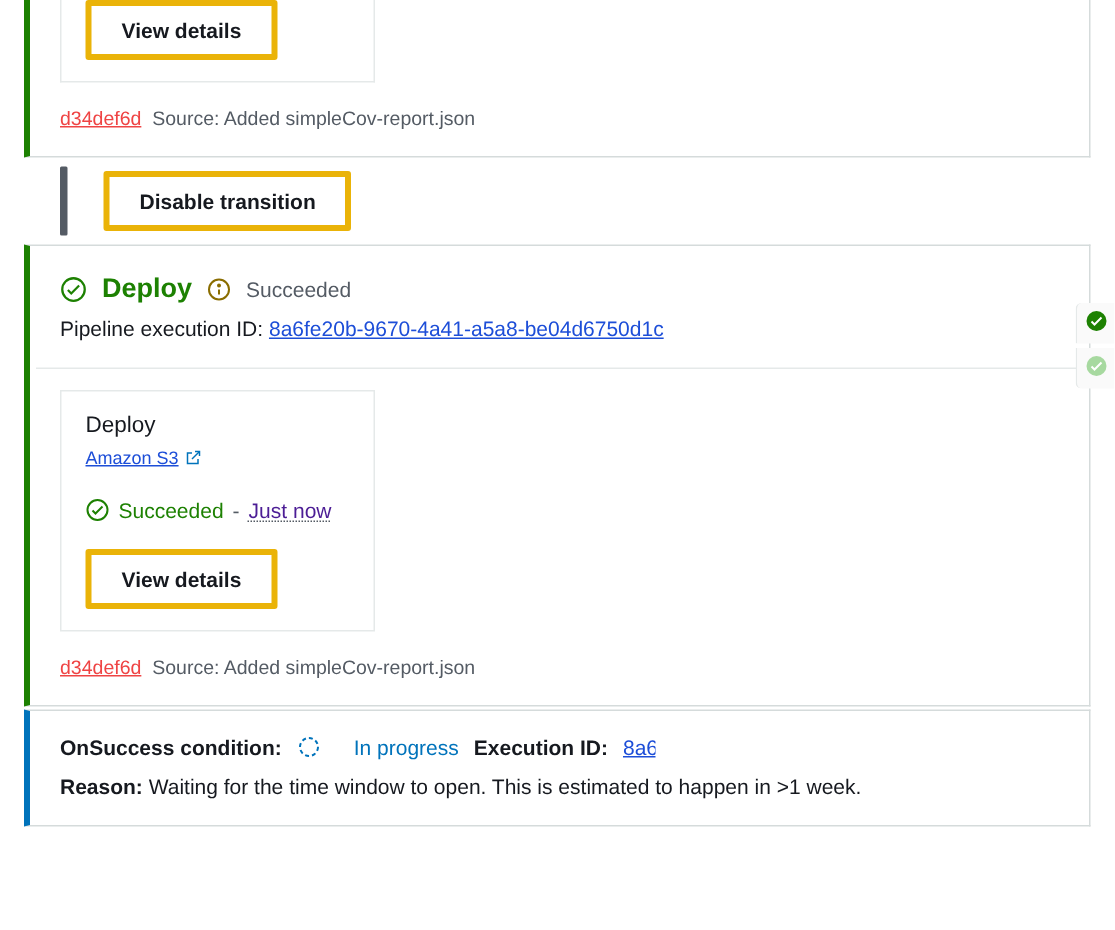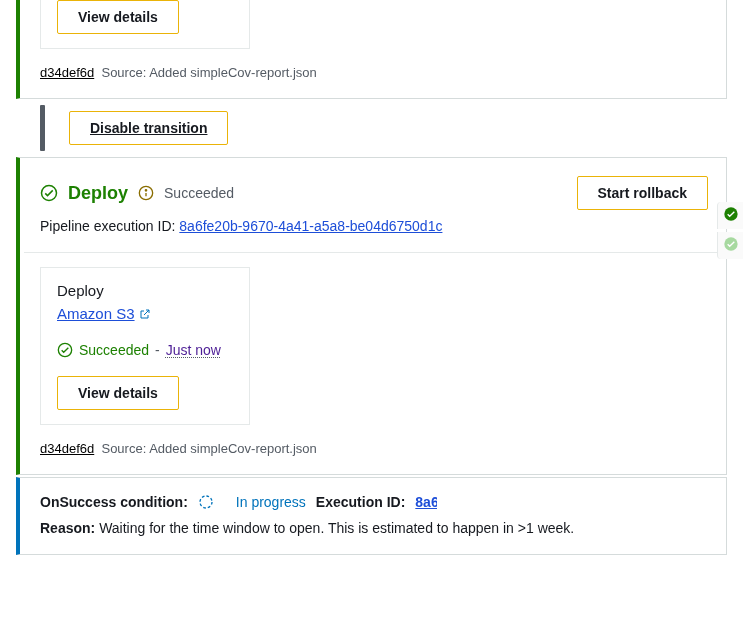--- a/index.html
+++ b/index.html
@@ -24,44 +24,43 @@
   .stage.partial-top { border-top: none; }
   .stage-content { padding: 0 20px 18px 20px; }
   .action-card {
     border: 1px solid #e5e9e9;
     padding: 14px 16px;
     margin-top: 14px;
     width: 210px;
   }
   .btn {
     background: #fff;
-    border: 1px solid #eab308;
+    border: 4px solid #eab308;
     color: #16191f;
     padding: 6px 20px;
     font-size: 14px;
     font-weight: 700;
     cursor: pointer;
     display: inline-flex;
     align-items: center;
     line-height: 20px;
     border-radius: 2px;
   }
   .btn.small { padding: 4px 18px; }
   .commit-row {
     padding: 16px 0 0 0;
     color: #545b64;
     font-size: 13px;
   }
-  .commit-row a { color: #000000; }
+  .commit-row a { color: #ef4444; }
   .transition {
     display: flex;
     align-items: center;
     margin: 6px 0 6px 40px;
     gap: 24px;
-    text-decoration: underline;
   }
   .trans-bar {
     width: 5px;
     height: 46px;
     background: #545b64;
     border-radius: 1px;
   }
   .stage-head {
     display: flex;
     align-items: center;
@@ -85,21 +84,21 @@
   }
   .muted { color: #545b64; font-size: 14px; }
   .spacer { flex: 1; }
   .pexec {
     padding: 0 20px 18px 20px;
     font-size: 14px;
   }
   .pexec .lbl { font-weight: 400; }
   .divider { border-top: 1px solid #e5e9e9; margin: 0 4px; }
   .action-title { font-size: 15px; color: #16191f; margin-bottom: 6px; }
-  .provider-row { font-size: 15px; display:flex; align-items:center; gap:4px;}
+  .provider-row { font-size: 12px; display:flex; align-items:center; gap:4px;}
   .ext-icon { width:12px;height:12px;stroke:#0073bb;fill:none;stroke-width:2;}
   .status-row {
     display: flex; align-items: center; gap: 6px;
     margin-top: 20px; font-size: 14px;
   }
   .stsucc { color: #1d8102; }
   .dash { color: #545b64; }
   .jtxt { color: #4c1d95; text-decoration: underline dotted 1px #545b64; text-underline-offset: 2px; }
   .cond-panel {
     border: 1px solid #d5dbdb;
@@ -123,21 +122,21 @@
     border-left: 1px solid #e5e9e9;
     background: #fafafa;
     text-align: center;
     padding: 4px 0;
   }
   .float-ind.top { top: 202px; border-radius: 4px 0 0 0;}
   .float-ind.bot { top: 232px; border-radius: 0 0 0 4px; border-top:none;}
   .check-fill { width:16px;height:16px; }
   .reason { margin-top: 10px; }
   .reason .lbl { font-weight: 700; margin-top: 47px; }
-  .exec-trunc { white-space: nowrap; overflow: hidden; display:inline-block; max-width: 22px; vertical-align: bottom; font-weight: bold;}
+  .exec-trunc { white-space: nowrap; overflow: hidden; display:inline-block; max-width: 22px; vertical-align: bottom;}
 </style>
 </head>
 <body>
 
 <div class="stage partial-top">
   <div class="stage-content">
     <div class="action-card" style="margin-top:0;border-top:none;padding-top:0;">
       <button class="btn">View details</button>
     </div>
     <div class="commit-row">
@@ -159,21 +158,20 @@
         <path d="M7 12.5l3 3 7-7"></path>
     </svg>
     <span class="stage-name">Deploy</span>
     <svg class="info-icon" viewBox="0 0 24 24">
       <circle cx="12" cy="12" r="10"></circle>
         <circle cx="12" cy="8" r="1" fill="#8a6d00"></circle>
         <path d="M12 12v5"></path>
     </svg>
     <span class="muted">Succeeded</span>
     <span class="spacer"></span>
-    <button class="btn">Start rollback</button>
   </div>
   <div class="pexec">
     <span class="lbl">Pipeline execution ID:</span>
     <a>8a6fe20b-9670-4a41-a5a8-be04d6750d1c</a>
   </div>
   <div class="divider"></div>
   <div class="stage-content">
     <div class="action-card">
       <div class="action-title">Deploy</div>
       <div class="provider-row">

